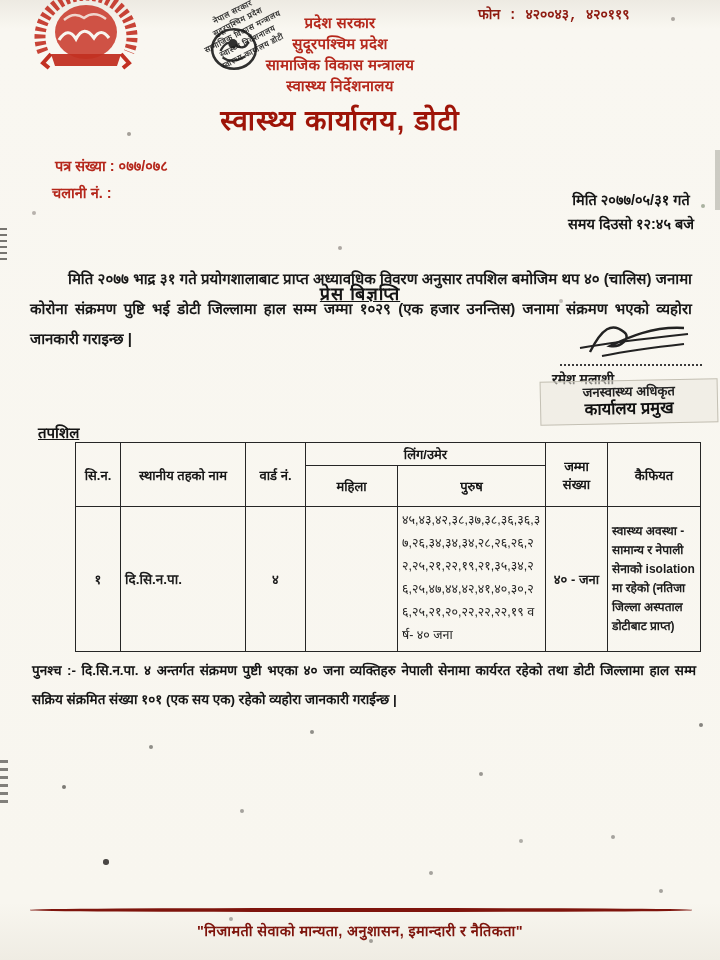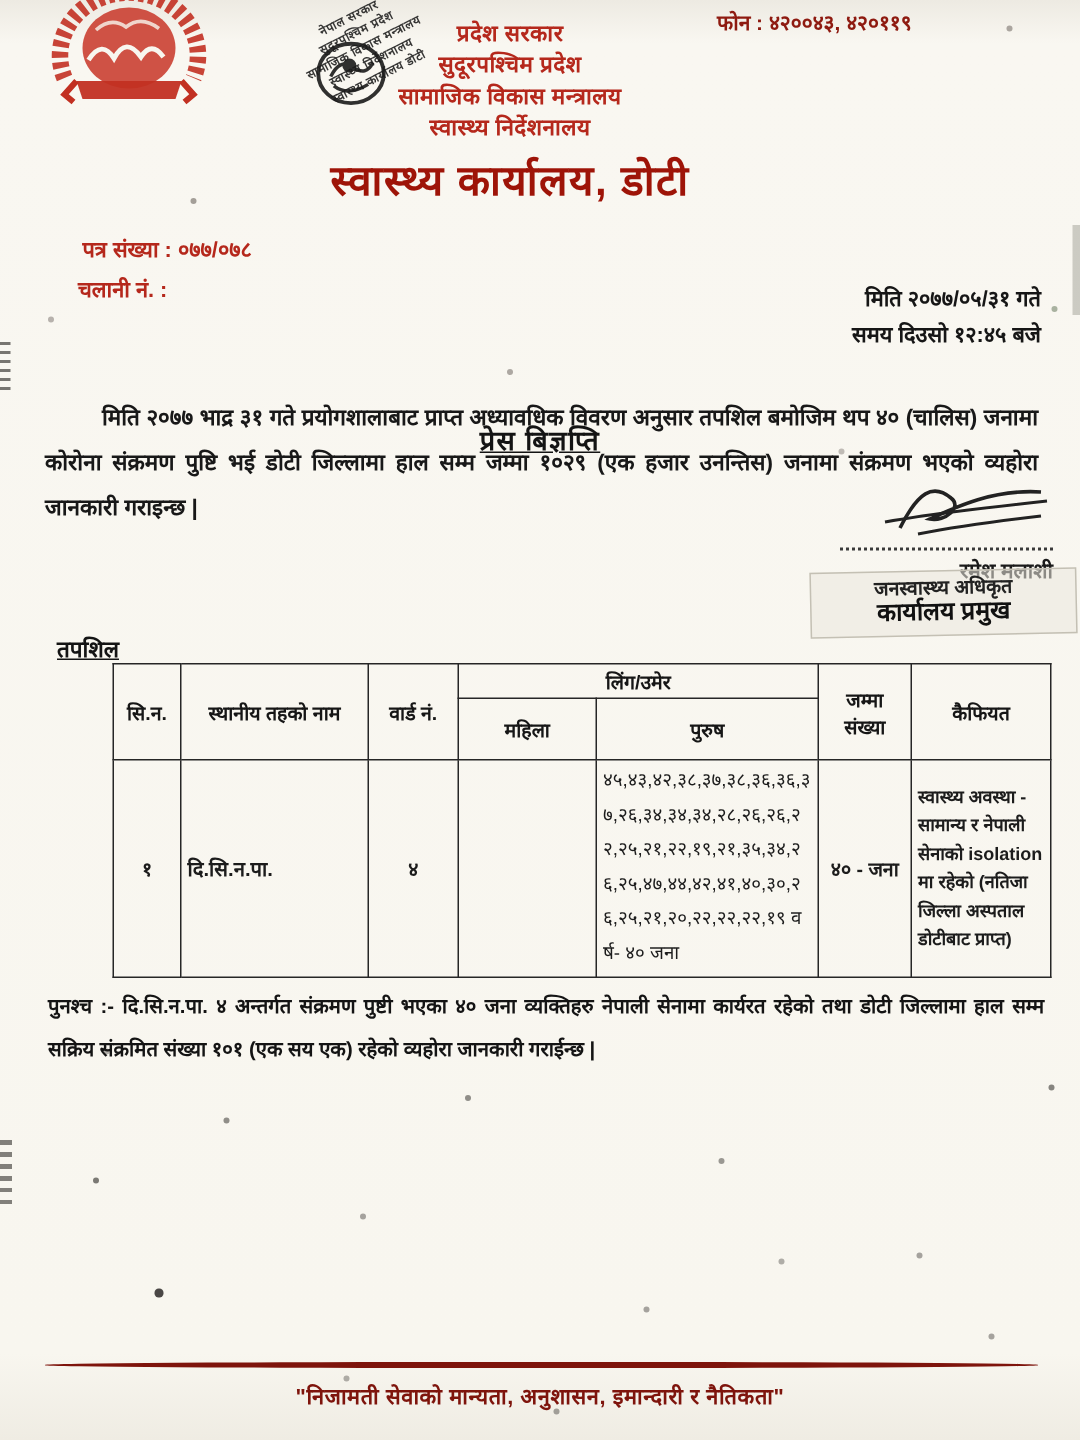--- a/index.html
+++ b/index.html
@@ -8,38 +8,38 @@
     background:linear-gradient(180deg,#edeae2 0%,#f9f7f1 3%,#f8f6ef 94%,#efece3 100%);
     font-family:"Liberation Sans", sans-serif;
     color:#1c1c1c; overflow:hidden;
   }
   
   .emblem { position:absolute; left:30px; top:-10px; width:112px; height:100px; }
   .gov-block { position:absolute; left:170px; top:12px; width:340px; text-align:center; }
   .gov-line { font-size:15px; font-weight:700; color:#b5281c; line-height:21px; letter-spacing:.3px; }
   .office-title { margin-top:4px; font-size:28px; font-weight:800; color:#9e1408; letter-spacing:1px; }
   .country { margin-top:6px; font-size:17px; font-weight:800; color:#a81a0e; }
-  .contact { position:absolute; left:478px; top:4px; font-size:14px; font-weight:700; color:#8e1a10; line-height:22px; }
+  .contact { position:absolute; left:478px; top:4px; font-size:14px; font-weight:700; color:#8e1a10; line-height:22px;font-family:Liberation Mono, monospace; }
   .contact .email { font-style:italic; }
   
   .stamp { position:absolute; left:150px; top:48px; width:180px; transform:rotate(-27deg); transform-origin:left top; opacity:.88; }
   .stamp-line { font-size:8px; font-weight:700; color:#1b1b1b; text-align:center; line-height:11px; letter-spacing:.5px; white-space:nowrap; }
   .stamp-seal { position:absolute; left:208px; top:26px; width:52px; height:48px; opacity:.9; }
   
   .ref-no   { position:absolute; left:55px; top:155px; font-size:14.5px; font-weight:700; color:#b5281c; }
   .disp-no  { position:absolute; left:52px; top:182px; font-size:14.5px; font-weight:700; color:#b5281c; }
-  .date-blk { position:absolute; right:26px; top:188px; text-align:right; font-size:14.5px; font-weight:700; line-height:24px; color:#161616; }
+  .date-blk { position:absolute; right:26px; top:188px; text-align:center; font-size:14.5px; font-weight:700; line-height:24px; color:#161616; }
   
   .press-title { position:absolute; left:0; top:236px; width:720px; text-align:center;
                  font-size:18px; font-weight:800; text-decoration:underline; letter-spacing:1px; color:#141414;margin-top:45px; }
   .body-para { position:absolute; left:30px; top:264px; width:662px; font-size:15px; font-weight:600;
                line-height:30px; text-align:justify; text-indent:38px; color:#181818; }
   .body-para b { font-weight:800; }
   
-  .sig-wrap { position:absolute; left:552px; top:318px; width:150px; text-align:right; }
+  .sig-wrap { position:absolute; left:552px; top:318px; width:150px; text-align:left; }
   .sig-svg { width:120px; height:42px; margin-left:20px; }
   .sig-dots { border-top:2px dotted #3a3a3a; margin:0 0 3px 8px; }
   .sig-name { font-size:14px; font-weight:700; color:#1a1a1a; }
   .desig-box { position:absolute; left:540px; top:380px; width:168px; padding:3px 4px 5px;
                border:1px solid #c4c0b4; background:rgba(235,232,222,.55); transform:rotate(-1.2deg);
                text-align:center; }
   .desig-1 { font-size:13px; font-weight:700; color:#222; line-height:15px; }
   .desig-2 { font-size:16.5px; font-weight:800; color:#111; line-height:19px; }
   
   .tbl-label { position:absolute; left:38px; top:422px; font-size:15px; font-weight:700;

